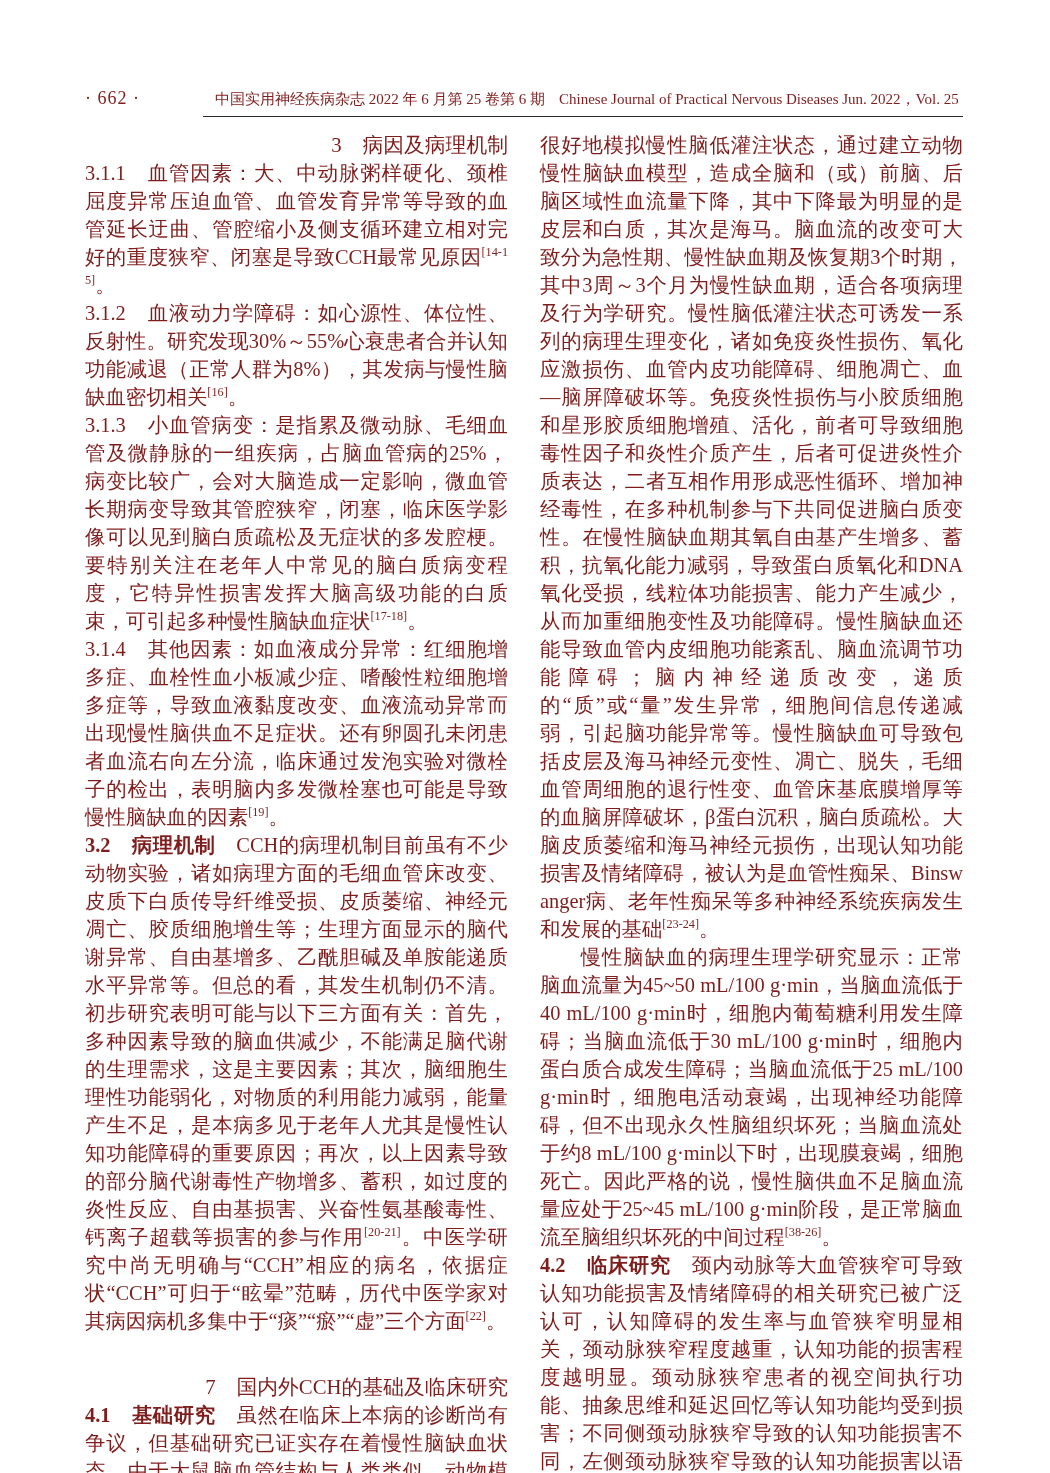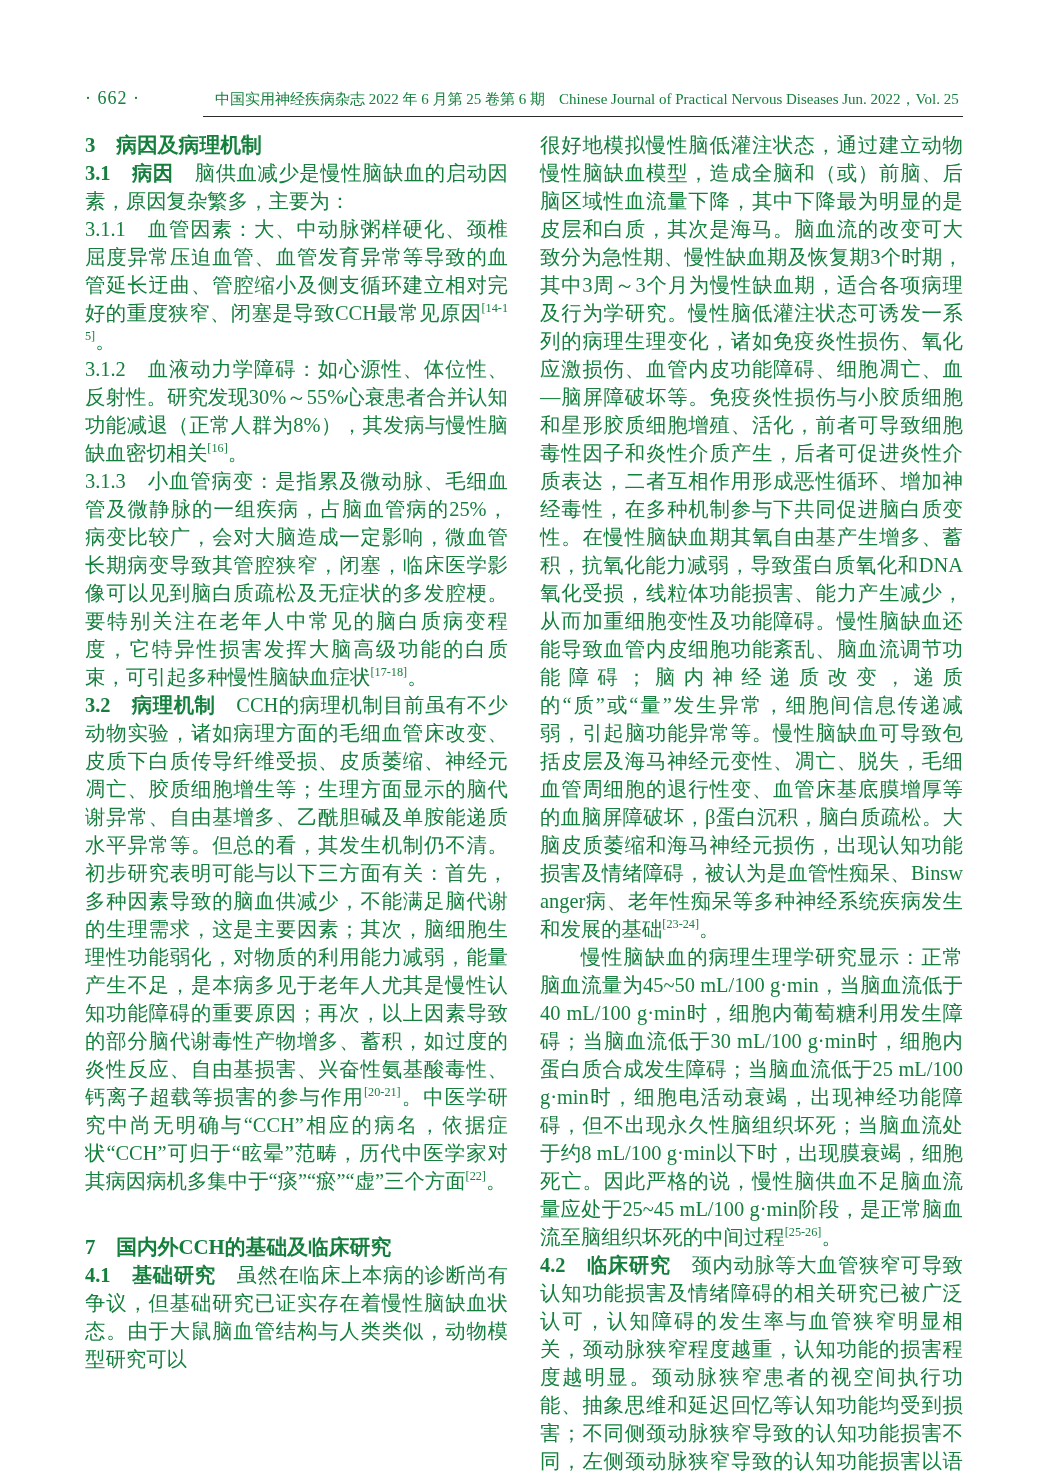--- a/index.html
+++ b/index.html
@@ -1,20 +1,20 @@
 <!DOCTYPE html>
 <html><head>
 <meta charset="utf-8">
 <style>
   html,body{margin:0;padding:0;background:#e8e8e8;}
   .page{
     position:relative;
     width:1050px;height:1473px;
     background:#ffffff;
-    color:#15803d;
+    color:#7f1d1d;
     font-family:"Liberation Serif","DejaVu Serif",serif;
     overflow:hidden;
     margin:0 auto;
   }
   .header{
     position:absolute;
     top:88px;left:85px;width:878px;
     display:flex;align-items:baseline;
   }
   .pagenum{
@@ -42,22 +42,22 @@
     font-size:20.4px;
     line-height:28px;
     text-align:justify;
     word-break:break-all;
   }
   .col p{margin:0;}
   .col h2{
     font-size:20.8px;
     line-height:28px;
     margin:0;
-    font-weight:bold;
-    text-align:left;
+    font-weight:normal;
+    text-align:right;
   }
   .col h2.sec4{margin-top:38px;}
   b{font-weight:bold;}
   sup{
     font-size:0.60em;
     line-height:0;
     vertical-align:super;
     letter-spacing:0;
   }
   .indent{text-indent:2em;}
@@ -71,30 +71,30 @@
     <span class="pagenum">· 662 ·</span>
     <span class="journal">
       <span class="cn">中国实用神经疾病杂志 2022 年 6 月第 25 卷第 6 期</span><span class="en">Chinese Journal of Practical Nervous Diseases Jun. 2022，Vol. 25 No. 6</span>
     </span>
   </div>
 
   <div class="columns">
 
     <div class="col">
       <h2>3　病因及病理机制</h2>
-      <p><b>3.1　病因</b><span>　脑供血减少是慢性脑缺血的启动因素，原因复杂繁多，主要为：</span></p>
       <p><span>3.1.1　血管因素：大、中动脉粥样硬化、颈椎屈度异常压迫血管、血管发育异常等导致的血管延长迂曲、管腔缩小及侧支循环建立相对完好的重度狭窄、闭塞是导致CCH最常见原因</span><sup>[14-15]</sup><span>。</span></p>
       <p><span>3.1.2　血液动力学障碍：如心源性、体位性、反射性。研究发现30%～55%心衰患者合并认知功能减退（正常人群为8%），其发病与慢性脑缺血密切相关</span><sup>[16]</sup><span>。</span></p>
       <p><span>3.1.3　小血管病变：是指累及微动脉、毛细血管及微静脉的一组疾病，占脑血管病的25%，病变比较广，会对大脑造成一定影响，微血管长期病变导致其管腔狭窄，闭塞，临床医学影像可以见到脑白质疏松及无症状的多发腔梗。要特别关注在老年人中常见的脑白质病变程度，它特异性损害发挥大脑高级功能的白质束，可引起多种慢性脑缺血症状</span><sup>[17-18]</sup><span>。</span></p>
+      <p><span>3.1.4　其他因素：如血液成分异常：红细胞增多症、血栓性血小板减少症、嗜酸性粒细胞增多症等，导致血液黏度改变、血液流动异常而出现慢性脑供血不足症状。还有卵圆孔未闭患者血流右向左分流，临床通过发泡实验对微栓子的检出，表明脑内多发微栓塞也可能是导致慢性脑缺血的因素</span><sup>[19]</sup><span>。</span></p>
       <p><b>3.2　病理机制</b><span>　CCH的病理机制目前虽有不少动物实验，诸如病理方面的毛细血管床改变、皮质下白质传导纤维受损、皮质萎缩、神经元凋亡、胶质细胞增生等；生理方面显示的脑代谢异常、自由基增多、乙酰胆碱及单胺能递质水平异常等。但总的看，其发生机制仍不清。初步研究表明可能与以下三方面有关：首先，多种因素导致的脑血供减少，不能满足脑代谢的生理需求，这是主要因素；其次，脑细胞生理性功能弱化，对物质的利用能力减弱，能量产生不足，是本病多见于老年人尤其是慢性认知功能障碍的重要原因；再次，以上因素导致的部分脑代谢毒性产物增多、蓄积，如过度的炎性反应、自由基损害、兴奋性氨基酸毒性、钙离子超载等损害的参与作用</span><sup>[20-21]</sup><span>。中医学研究中尚无明确与“CCH”相应的病名，依据症状“CCH”可归于“眩晕”范畴，历代中医学家对其病因病机多集中于“痰”“瘀”“虚”三个方面</span><sup>[22]</sup><span>。</span></p>
       <h2 class="sec4">7　国内外CCH的基础及临床研究</h2>
       <p><b>4.1　基础研究</b><span>　虽然在临床上本病的诊断尚有争议，但基础研究已证实存在着慢性脑缺血状态。由于大鼠脑血管结构与人类类似，动物模型研究可以</span></p>
     </div>
 
     <div class="col">
       <p><span>很好地模拟慢性脑低灌注状态，通过建立动物慢性脑缺血模型，造成全脑和（或）前脑、后脑区域性血流量下降，其中下降最为明显的是皮层和白质，其次是海马。脑血流的改变可大致分为急性期、慢性缺血期及恢复期3个时期，其中3周～3个月为慢性缺血期，适合各项病理及行为学研究。慢性脑低灌注状态可诱发一系列的病理生理变化，诸如免疫炎性损伤、氧化应激损伤、血管内皮功能障碍、细胞凋亡、血—脑屏障破坏等。免疫炎性损伤与小胶质细胞和星形胶质细胞增殖、活化，前者可导致细胞毒性因子和炎性介质产生，后者可促进炎性介质表达，二者互相作用形成恶性循环、增加神经毒性，在多种机制参与下共同促进脑白质变性。在慢性脑缺血期其氧自由基产生增多、蓄积，抗氧化能力减弱，导致蛋白质氧化和DNA氧化受损，线粒体功能损害、能力产生减少，从而加重细胞变性及功能障碍。慢性脑缺血还能导致血管内皮细胞功能紊乱、脑血流调节功能障碍；脑内神经递质改变，递质的“质”或“量”发生异常，细胞间信息传递减弱，引起脑功能异常等。慢性脑缺血可导致包括皮层及海马神经元变性、凋亡、脱失，毛细血管周细胞的退行性变、血管床基底膜增厚等的血脑屏障破坏，β蛋白沉积，脑白质疏松。大脑皮质萎缩和海马神经元损伤，出现认知功能损害及情绪障碍，被认为是血管性痴呆、Binswanger病、老年性痴呆等多种神经系统疾病发生和发展的基础</span><sup>[23-24]</sup><span>。</span></p>
-      <p class="indent"><span>慢性脑缺血的病理生理学研究显示：正常脑血流量为45~50 mL/100 g·min，当脑血流低于40 mL/100 g·min时，细胞内葡萄糖利用发生障碍；当脑血流低于30 mL/100 g·min时，细胞内蛋白质合成发生障碍；当脑血流低于25 mL/100 g·min时，细胞电活动衰竭，出现神经功能障碍，但不出现永久性脑组织坏死；当脑血流处于约8 mL/100 g·min以下时，出现膜衰竭，细胞死亡。因此严格的说，慢性脑供血不足脑血流量应处于25~45 mL/100 g·min阶段，是正常脑血流至脑组织坏死的中间过程</span><sup>[25-26]</sup><span>。</span></p>
+      <p class="indent"><span>慢性脑缺血的病理生理学研究显示：正常脑血流量为45~50 mL/100 g·min，当脑血流低于40 mL/100 g·min时，细胞内葡萄糖利用发生障碍；当脑血流低于30 mL/100 g·min时，细胞内蛋白质合成发生障碍；当脑血流低于25 mL/100 g·min时，细胞电活动衰竭，出现神经功能障碍，但不出现永久性脑组织坏死；当脑血流处于约8 mL/100 g·min以下时，出现膜衰竭，细胞死亡。因此严格的说，慢性脑供血不足脑血流量应处于25~45 mL/100 g·min阶段，是正常脑血流至脑组织坏死的中间过程</span><sup>[38-26]</sup><span>。</span></p>
       <p><b>4.2　临床研究</b><span>　颈内动脉等大血管狭窄可导致认知功能损害及情绪障碍的相关研究已被广泛认可，认知障碍的发生率与血管狭窄明显相关，颈动脉狭窄程度越重，认知功能的损害程度越明显。颈动脉狭窄患者的视空间执行功能、抽象思维和延迟回忆等认知功能均受到损害；不同侧颈动脉狭窄导致的认知功能损害不同，左侧颈动脉狭窄导致的认知功能损害以语言能力和情景记忆受损为著，而右侧颈动脉狭窄导致的认知功能损害以执行功能、视空间结构及延迟</span></p>
     </div>
 
   </div>
 
 </div>
 
 </body></html>

